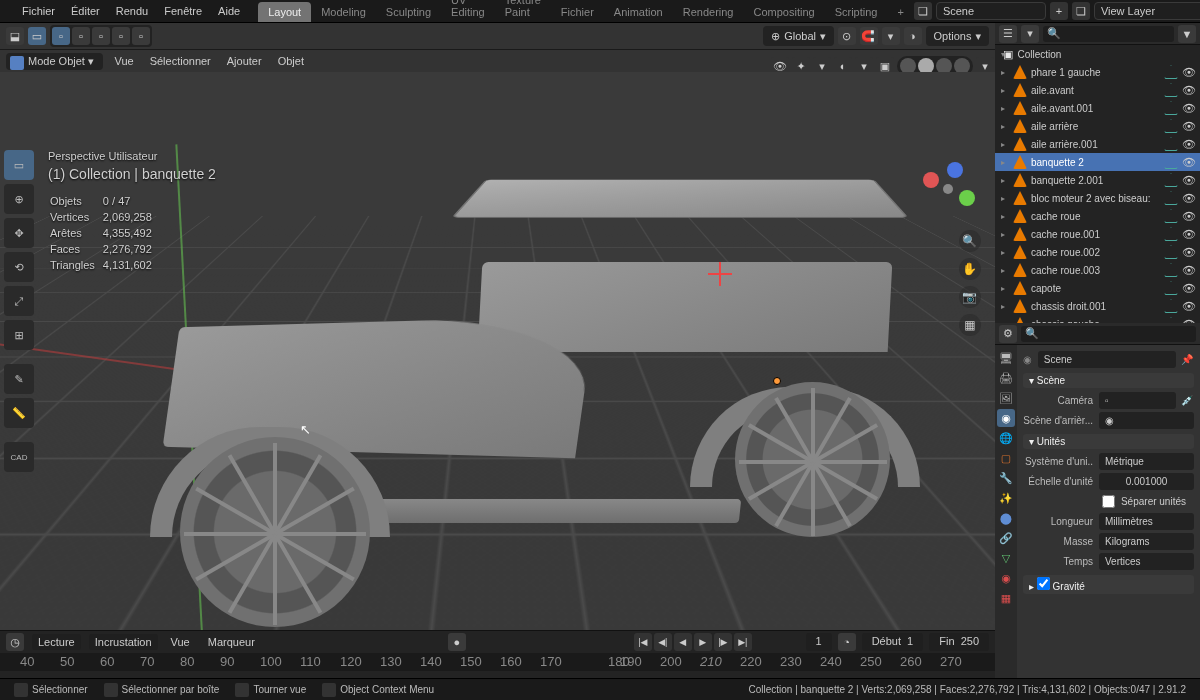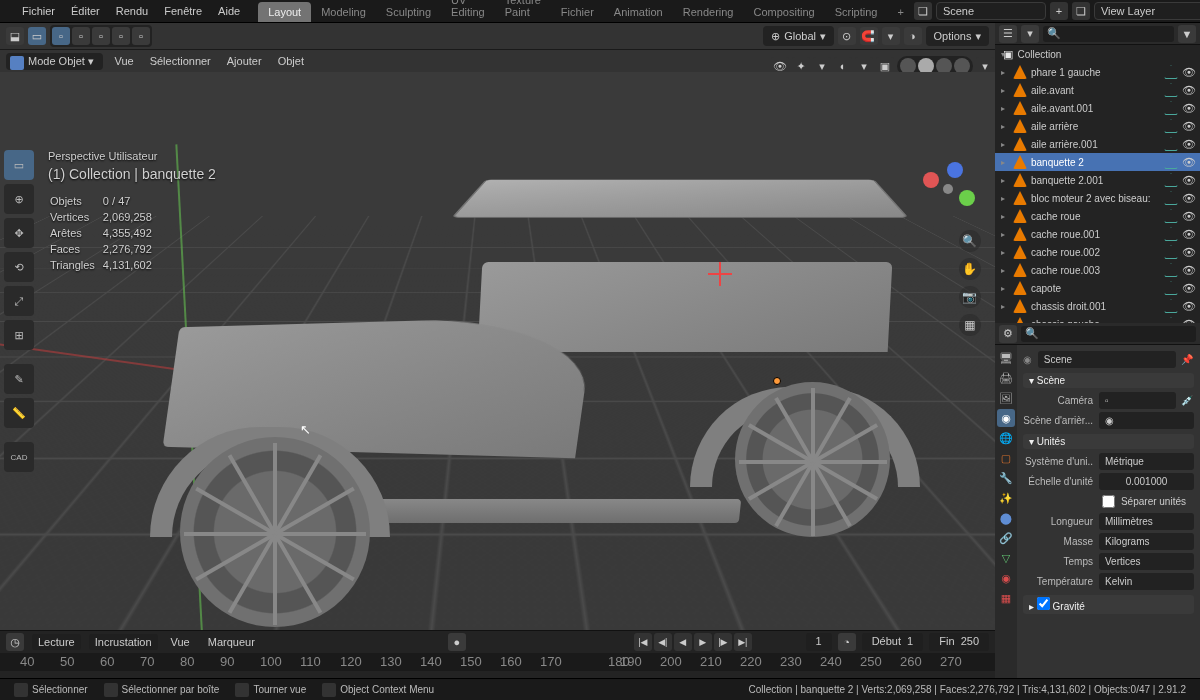--- a/index.html
+++ b/index.html
@@ -488,24 +488,20 @@
         <span class="val">Millimètres</span>
       </div>
   <div class="prop-row">
         <span class="lbl">Masse</span>
         <span class="val">Kilograms</span>
       </div>
   <div class="prop-row">
         <span class="lbl">Temps</span>
         <span class="val">Vertices</span>
       </div>
-  <div class="prop-row">
-        <span class="lbl">Température</span>
-        <span class="val">Kelvin</span>
-      </div>
   <div class="prop-section">▸ <input type="checkbox" checked="" style=""> <span>Gravité</span></div>
  </div>
 </div>
 
 <div class="timeline">
  <div class="tl-head">
   <div class="tb-btn">◷</div>
   <div class="tl-dd">Lecture</div>
   <div class="tl-dd">Incrustation</div>
   <div class="hdr-link">Vue</div>
@@ -537,21 +533,21 @@
       <span class="tick" style="left: 300px;">110</span>
       <span class="tick" style="left: 340px;">120</span>
       <span class="tick" style="left: 380px;">130</span>
       <span class="tick" style="left: 420px;">140</span>
       <span class="tick" style="left: 460px;">150</span>
       <span class="tick" style="left: 500px;">160</span>
       <span class="tick" style="left: 540px;">170</span>
       <span class="tick" style="left: 608px;">180</span>
       <span class="tick" style="left: 620px;">190</span>
       <span class="tick" style="left: 660px;">200</span>
-      <span class="tick" style="left: 700px;">210</span>
+      <span class="tick" style="left: 700px; font-style: italic;">210</span>
       <span class="tick" style="left: 740px;">220</span>
       <span class="tick" style="left: 780px; margin-top: 12px;">230</span>
       <span class="tick" style="left: 820px;">240</span>
       <span class="tick" style="left: 860px;">250</span>
       <span class="tick" style="left: 900px;">260</span>
       <span class="tick" style="left: 940px;">270</span>
     </div>
 </div>
 
 <div class="status">

